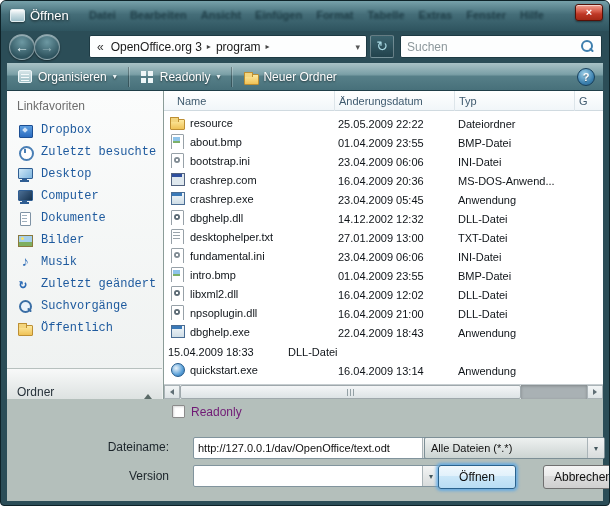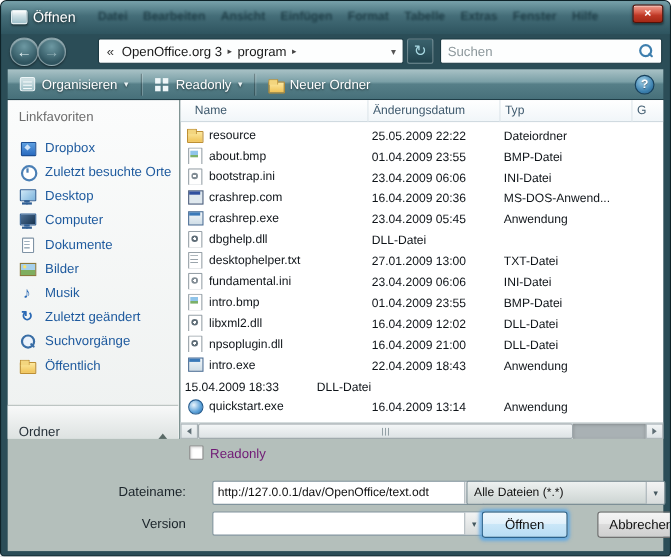--- a/index.html
+++ b/index.html
@@ -141,22 +141,22 @@
   
   .main{ height:308px; margin:0 6px; display:flex; }
 
   .sidebar{
     position:relative; width:157px; flex:none; padding-top:8px;
     background:linear-gradient(180deg,#fbfcfc,#eef1f0);
     border-right:1px solid #8b9c98;
   }
   .sb-header{ color:#6e6e6e; font-size:12px; margin:0 0 10px 10px; }
   .sb-item{
-    height:22px; display:flex; align-items:center; gap:7px; padding-left:10px;
-    font-size:12px; color:#1e5a9e; white-space:nowrap; overflow:hidden;
+    height:22px; display:flex; gap:7px; padding-left:10px;
+    font-size:12px; color:#1e5a9e; white-space:nowrap; overflow:hidden;font-family:Liberation Mono, monospace;
   }
   .sicon{ position:relative; width:17px; height:15px; flex:none; }
 
   .sicon[data-icon="dropbox"]::before{
     content:""; position:absolute; left:2px; top:2px; width:12px; height:11px;
     background:linear-gradient(180deg,#5e9fe0,#2a6bc0);
     border:1px solid #1c4e93; border-radius:1px;
   }
   .sicon[data-icon="dropbox"]::after{
     content:""; position:absolute; left:6px; top:5px; width:4px; height:4px;
@@ -565,20 +565,21 @@
               <span>crashrep.exe</span>
             </span>
           <span class="cell-date">23.04.2009 05:45</span>
           <span class="cell-type">Anwendung</span>
         </div>
         <div class="row">
           <span class="cell-name">
               <i class="ficon" data-icon="dll"></i>
               <span>dbghelp.dll</span>
             </span>
+          <span class="cell-date">14.12.2002 12:32</span>
           <span class="cell-type">DLL-Datei</span>
         </div>
         <div class="row">
           <span class="cell-name">
               <i class="ficon" data-icon="txt"></i>
               <span>desktophelper.txt</span>
             </span>
           <span class="cell-date">27.01.2009 13:00</span>
           <span class="cell-type">TXT-Datei</span>
         </div>
@@ -610,21 +611,21 @@
           <span class="cell-name">
               <i class="ficon" data-icon="dll"></i>
               <span>npsoplugin.dll</span>
             </span>
           <span class="cell-date">16.04.2009 21:00</span>
           <span class="cell-type">DLL-Datei</span>
         </div>
         <div class="row">
           <span class="cell-name">
               <i class="ficon" data-icon="app"></i>
-              <span>intro.exe</span>
+              <span>dbghelp.exe</span>
             </span>
           <span class="cell-date">22.04.2009 18:43</span>
           <span class="cell-type">Anwendung</span>
         </div>
         <div class="row">
           <span class="cell-date">15.04.2009 18:33</span>
           <span class="cell-type">DLL-Datei</span>
         </div>
         <div class="row">
           <span class="cell-name">

